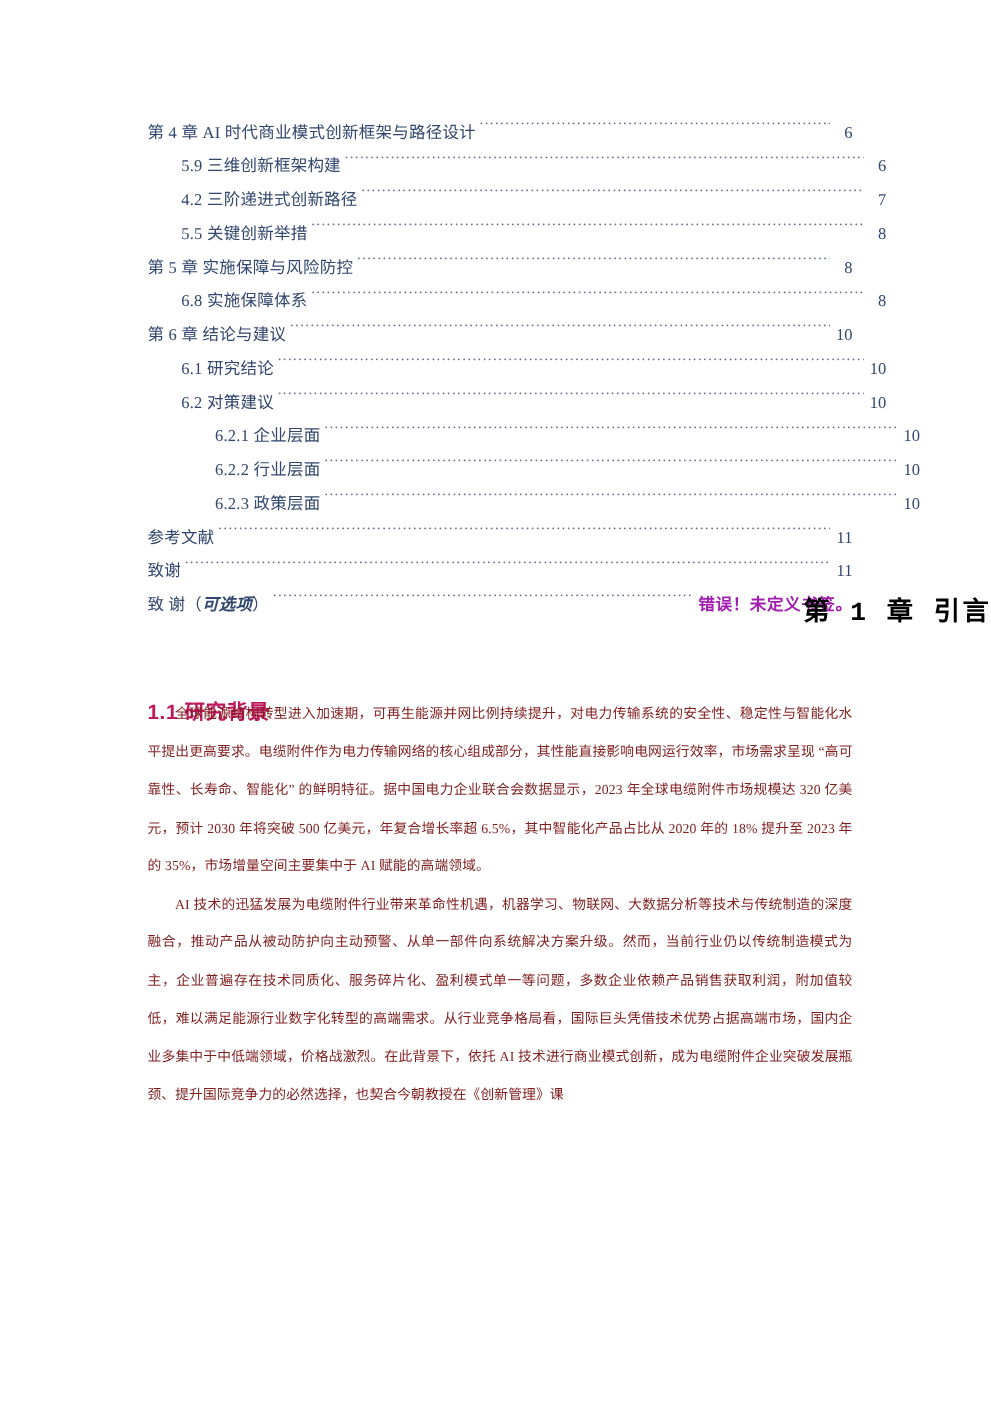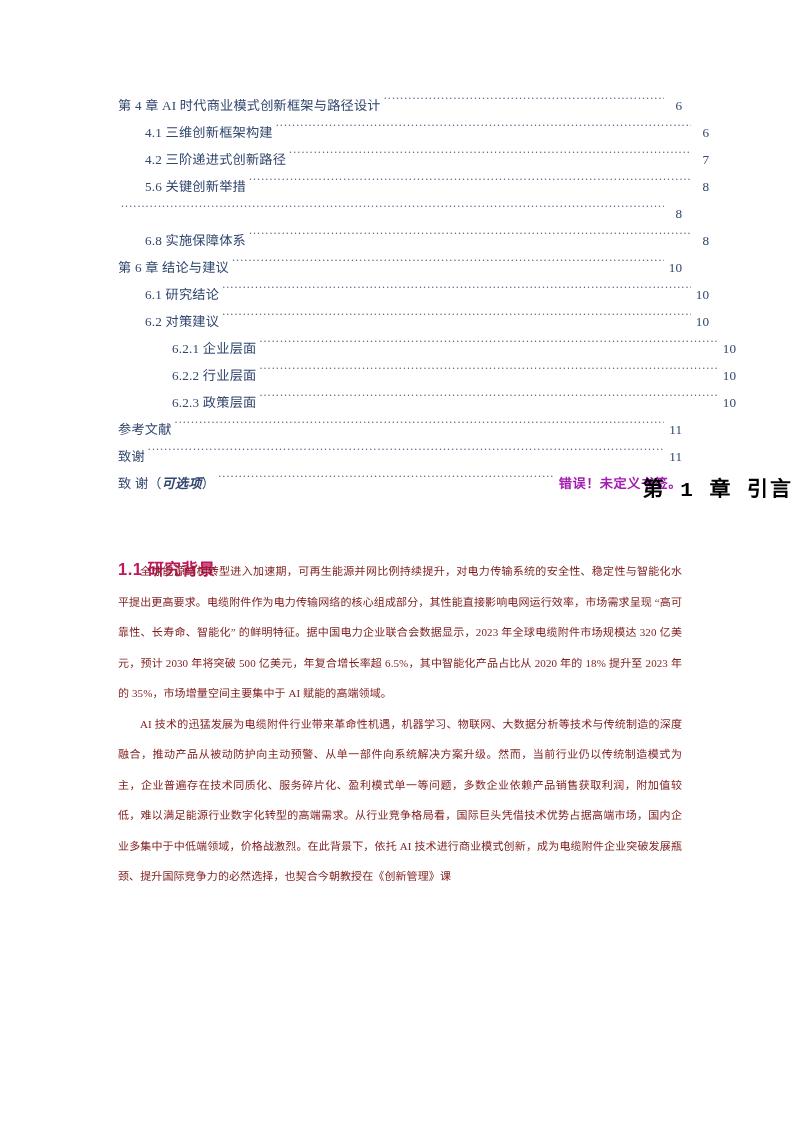--- a/index.html
+++ b/index.html
@@ -132,35 +132,36 @@
 
 <div class="page">
 
   <div class="toc" id="toc-root">
       <div class="toc-entry lvl1">
         <span class="toc-label">第 4 章 AI 时代商业模式创新框架与路径设计</span>
         <span class="toc-leader"></span>
         <span class="toc-page">6</span>
       </div>
       <div class="toc-entry lvl2">
-        <span class="toc-label">4.1 三维创新框架构建</span>
+        <span class="toc-label">5.9 三维创新框架构建</span>
         <span class="toc-leader"></span>
         <span class="toc-page">6</span>
       </div>
       <div class="toc-entry lvl2">
         <span class="toc-label">4.2 三阶递进式创新路径</span>
         <span class="toc-leader"></span>
         <span class="toc-page">7</span>
       </div>
       <div class="toc-entry lvl2">
-        <span class="toc-label">5.6 关键创新举措</span>
+        <span class="toc-label">5.5 关键创新举措</span>
         <span class="toc-leader"></span>
         <span class="toc-page">8</span>
       </div>
       <div class="toc-entry lvl1">
+        <span class="toc-label">第 5 章 实施保障与风险防控</span>
         <span class="toc-leader"></span>
         <span class="toc-page">8</span>
       </div>
       <div class="toc-entry lvl2">
         <span class="toc-label">6.8 实施保障体系</span>
         <span class="toc-leader"></span>
         <span class="toc-page">8</span>
       </div>
       <div class="toc-entry lvl1">
         <span class="toc-label">第 6 章 结论与建议</span>

